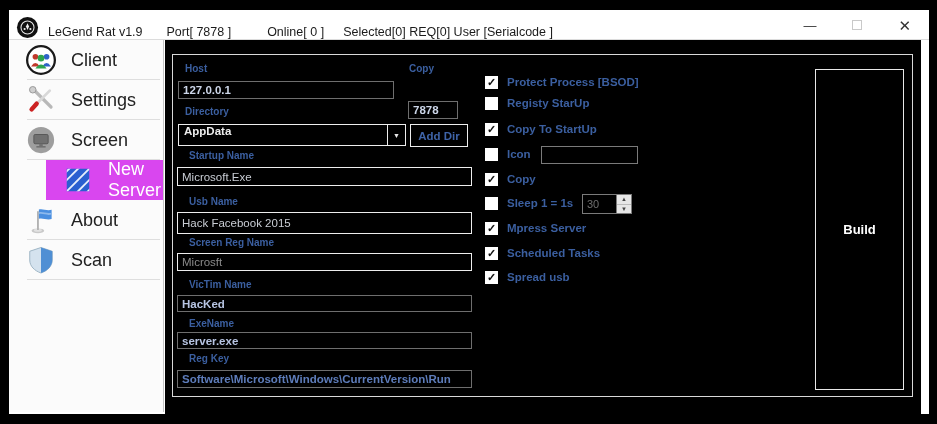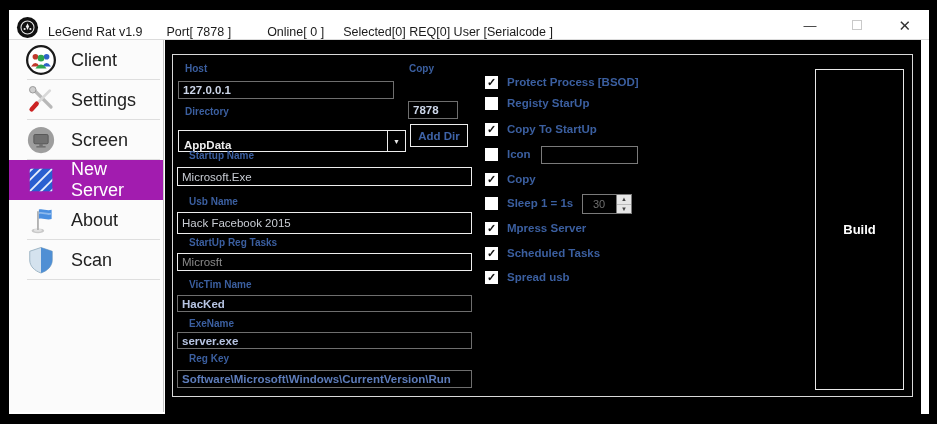--- a/index.html
+++ b/index.html
@@ -39,21 +39,21 @@
   .side-row {
     position:relative; height:40px; display:flex; align-items:center;
     padding-left:16px; gap:14px; cursor:pointer;
   }
   .side-row .s-icon { width:32px; height:32px; flex:0 0 auto; display:flex; align-items:center; justify-content:center; }
   .side-row .s-label { font-size:18px; color:#222; }
   .side-row:not(.active)::after {
     content:""; position:absolute; left:18px; right:3px; bottom:0;
     height:1px; background:#dedede;
   }
-  .side-row.active { background:#a21caf; }
+  .side-row.active { background:#d946ef;margin-left:37px; }
   .side-row.active .s-label { color:#ffffff; }
   #main {
     position:absolute; left:156px; top:0; right:8px; bottom:0;
     background:#000000;
   }
   #groupbox {
     position:absolute; left:7px; top:14px; width:741px; height:343px;
     border:1px solid #d8d8d8; background:#000;
   }
   
@@ -66,22 +66,22 @@
     font-family:"Liberation Sans", sans-serif; font-size:11.5px;
     padding:0 4px; border:1px solid #6e6e6e;
   }
   .b-white { border-color:#ededed; }
   .v-bold-blue { color:#ccd6e8; font-weight:bold; }
   .v-reg-light { color:#c9cdd4; font-weight:normal; }
   .v-bold-pale { color:#b7c4e2; font-weight:bold; }
   .v-reg-blue  { color:#5d7cba; font-weight:bold; }
   .tinput::placeholder { color:#8a8a8a; opacity:1; }
   #combo {
-    position:absolute; left:5px; top:75px; width:228px; height:22px;
-    border:1px solid #ededed; background:#000; display:flex; align-items:flex-end;
+    position:absolute; left:5px; top:69px; width:228px; height:22px;
+    border:1px solid #ededed; background:#000; display:flex; align-items:flex-start;
     cursor:pointer;
   }
   #combo .combo-val { flex:1; padding-left:5px; font-size:11.5px; font-weight:bold; color:#ededed; }
   #combo .combo-arrow {
     width:18px; height:100%; border-left:1px solid #ededed;
     display:flex; align-items:center; justify-content:center;
     color:#e8e8e8; font-size:7px;
   }
   #adddir {
     position:absolute; left:237px; top:69px; width:58px; height:23px;
@@ -101,21 +101,21 @@
   .opt-label { font-size:11.5px; font-weight:bold; color:#3b5fa0; white-space:nowrap; }
   #icon-box {
     position:absolute; left:368px; top:91px; width:97px; height:18px;
     background:#000; border:1px solid #7a7a7a; color:#ccc; font-size:11px;
     padding:0 3px; outline:none; font-family:"Liberation Sans", sans-serif;
   }
   #sleep-spin {
     position:absolute; left:409px; top:139px; width:50px; height:20px;
     border:1px solid #7a7a7a; background:#000; display:flex;
   }
-  #sleep-spin .spin-val { flex:1; color:#6f6f6f; font-size:11px; display:flex; align-items:center; padding-left:4px;margin-left:6px; }
+  #sleep-spin .spin-val { flex:1; color:#6f6f6f; font-size:11px; display:flex; align-items:center; padding-left:4px; }
   #sleep-spin .spin-btns { width:15px; display:flex; flex-direction:column; border-left:1px solid #7a7a7a; }
   #sleep-spin .spin-btn {
     flex:1; background:#e6e6e6; color:#444; font-size:6px; line-height:1;
     display:flex; align-items:center; justify-content:center; cursor:pointer;
   }
   #sleep-spin .spin-btn:first-child { border-bottom:1px solid #bbb; }
   
   #build-btn {
     position:absolute; left:642px; top:14px; width:89px; height:321px;
     background:#000; border:1.5px solid #e8e8e8; color:#fff;
@@ -251,21 +251,21 @@
             <span class="combo-arrow">▼</span>
           </div>
           <div id="adddir">Add Dir</div>
 
           <span class="flabel" style="left:16px; top:95px">Startup Name</span>
           <input class="tinput b-white v-reg-light" style="left: 4px; top: 112px; width: 295px; height: 19px;" value="Microsoft.Exe">
 
           <span class="flabel" style="left:16px; top:141px">Usb Name</span>
           <input class="tinput b-white v-reg-light" style="left: 4px; top: 157px; width: 295px; height: 22px;" value="Hack Facebook 2015">
 
-          <span class="flabel" style="left:16px; top:182px">StartUp Reg Tasks</span>
+          <span class="flabel" style="left:16px; top:182px">Screen Reg Name</span>
           <input class="tinput b-white" style="left: 4px; top: 198px; width: 295px; height: 18px; color: rgb(138, 138, 138);" placeholder="Microsft">
 
           <span class="flabel" style="left:16px; top:224px">VicTim Name</span>
           <input class="tinput v-bold-pale" style="left: 4px; top: 240px; width: 295px; height: 17px;" value="HacKed">
 
           <span class="flabel" style="left:16px; top:263px">ExeName</span>
           <input class="tinput v-bold-pale" style="left: 4px; top: 277px; width: 295px; height: 17px;" value="server.exe">
 
           <span class="flabel" style="left:16px; top:298px">Reg Key</span>
           <input class="tinput v-reg-blue" style="left: 4px; top: 315px; width: 295px; height: 18px;" value="Software\Microsoft\Windows\CurrentVersion\Run">

